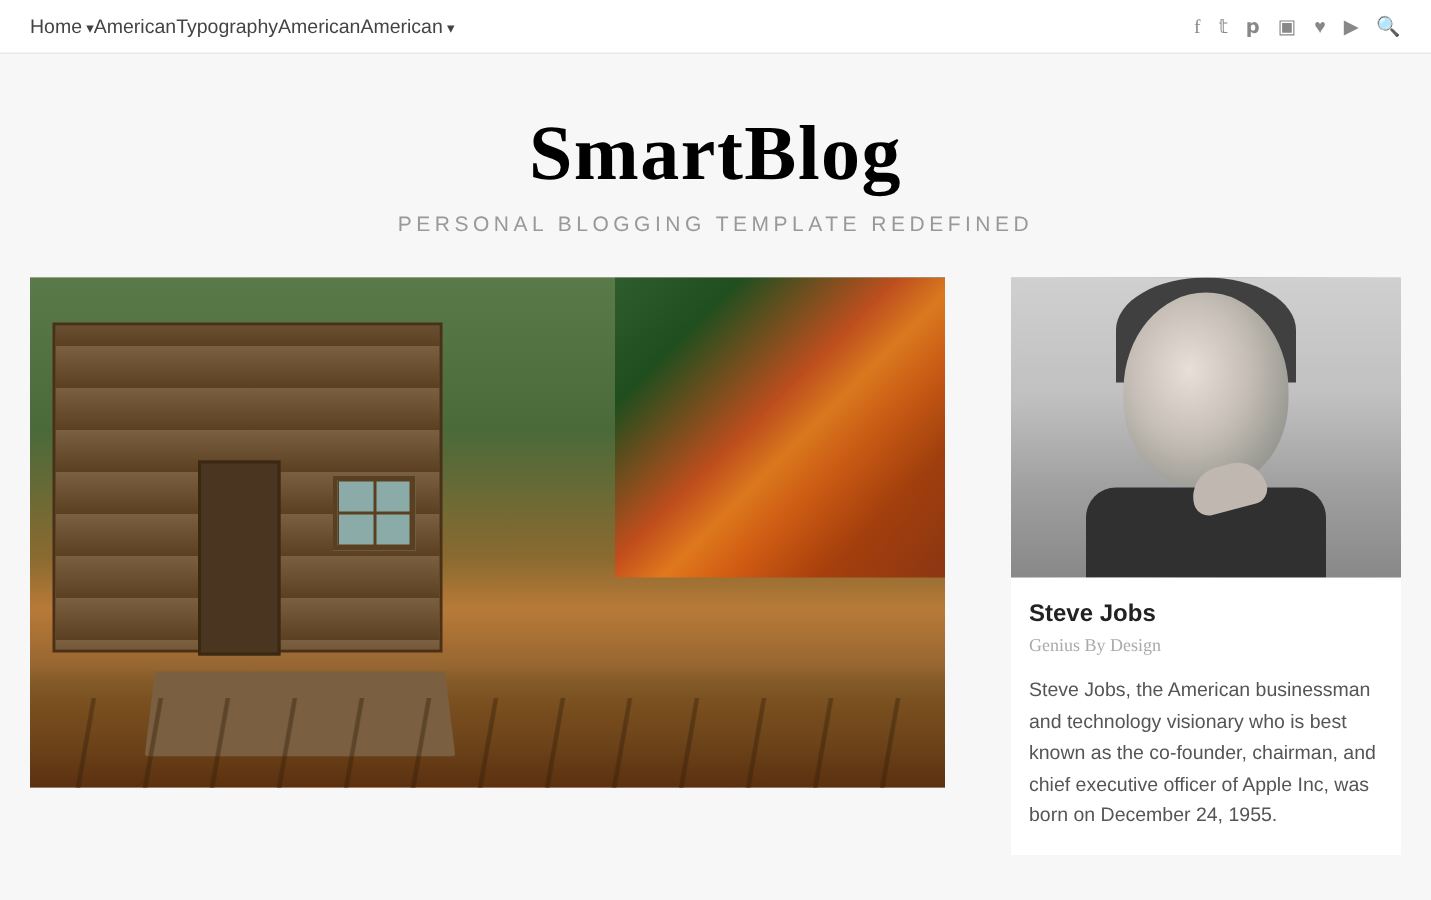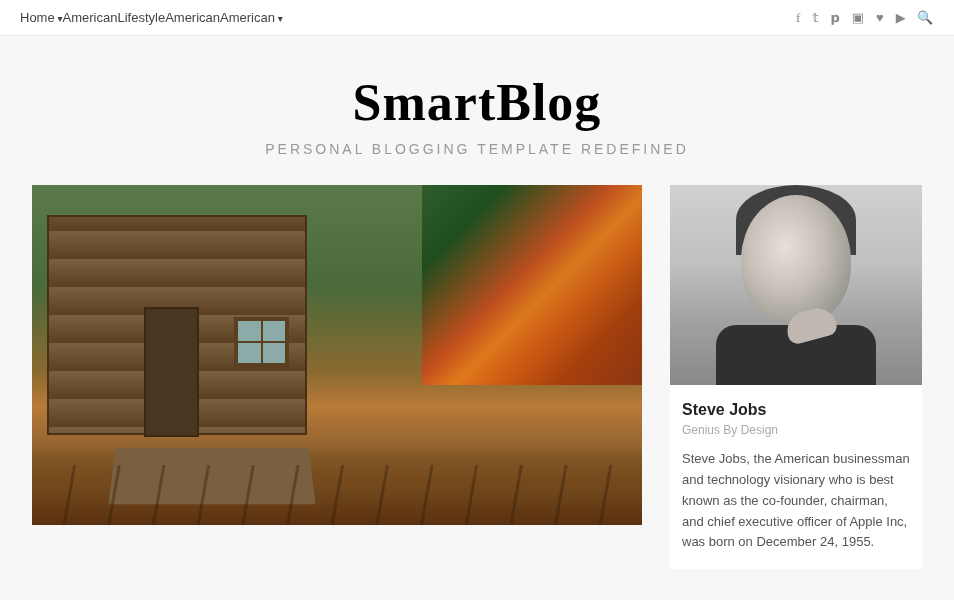--- a/index.html
+++ b/index.html
@@ -60,22 +60,22 @@
       font-size: 14px;
       letter-spacing: 3px;
       color: #999;
       margin-top: 10px;
       text-transform: uppercase;
     }
 
     
     .content-area {
       display: flex;
-      gap: 0;
-      padding: 0 32px;
+      gap: 16px;
+      padding: 0 20px;
       padding-top: 0;
     }
 
     
     .main-post {
       flex: 0 0 610px;
       width: 610px;
     }
     .main-image {
       width: 100%;
@@ -280,40 +280,40 @@
       padding: 16px 12px;
     }
     .sidebar-name {
       font-family: Arial, Helvetica, sans-serif;
       font-size: 16px;
       font-weight: bold;
       color: #222;
       margin-bottom: 4px;
     }
     .sidebar-tag {
-      font-family: Liberation Sans, sans-serif;
+      font-family: Liberation Serif, serif;
       font-size: 12px;
       color: #aaa;
       margin-bottom: 12px;
     }
     .sidebar-desc {
       font-family: Arial, Helvetica, sans-serif;
       font-size: 13px;
       color: #555;
       line-height: 1.6;
     }
   </style>
 </head>
 <body>
 
 <nav>
   <div class="nav-left">
     <a class="nav-item has-arrow">Home</a>
     <a class="nav-item">American</a>
-    <a class="nav-item">Lifestyle</a>
+    <a class="nav-item">Typography</a>
     <a class="nav-item">American</a>
     <a class="nav-item has-arrow">American</a>
   </div>
   <div class="nav-right">
     <span class="nav-icon">f</span>
     <span class="nav-icon">𝕥</span>
     <span class="nav-icon">𝗽</span>
     <span class="nav-icon">▣</span>
     <span class="nav-icon">♥</span>
     <span class="nav-icon">▶</span>

